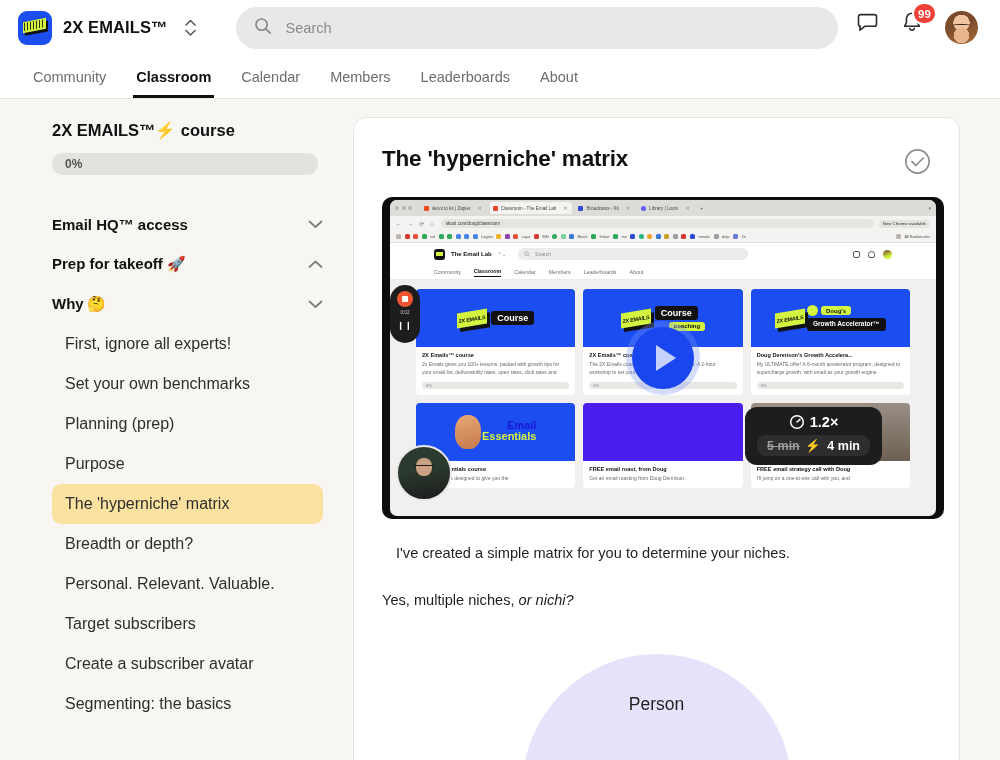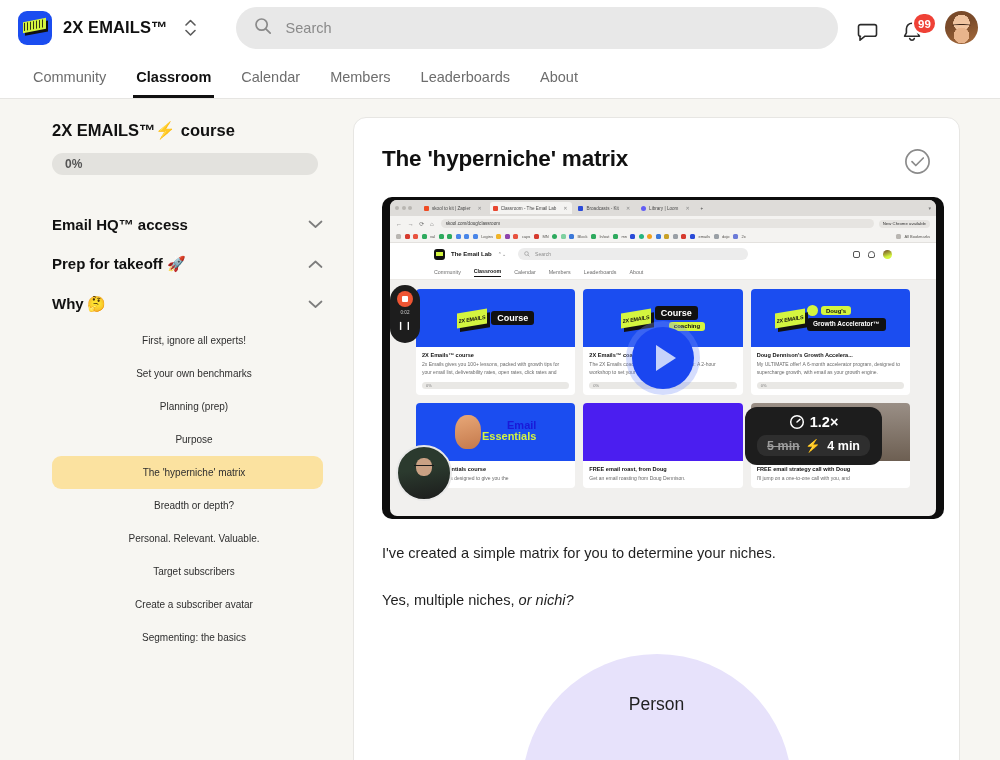--- a/index.html
+++ b/index.html
@@ -57,21 +57,21 @@
   }
   .searchbox input {
     border: none; outline: none; background: transparent;
     font-family: inherit; font-size: 14.5px; color: #3c3c3c;
     width: 100%;
   }
   .searchbox input::placeholder { color: #8a8a8a; }
 
   .topright {
     margin-left: auto;
-    display: flex; align-items: flex-end; gap: 22px;
+    display: flex; align-items: flex-start; gap: 22px;
     padding-right: 4px;
   }
   .icon-btn { color: #2b2b2b; cursor: pointer; position: relative; display:flex; }
   .badge {
     position: absolute; top: -9px; left: 11px;
     min-width: 23px; height: 23px; padding: 0 4px;
     border-radius: 12px; background: #ef4136; color: #fff;
     font-size: 11.5px; font-weight: 700;
     display: flex; align-items: center; justify-content: center;
     border: 2px solid #fff;
@@ -139,25 +139,25 @@
   .section-row {
     display: flex; align-items: center; justify-content: space-between;
     padding: 11px 0; cursor: pointer; width: 271px;
   }
   .section-row .label {
     font-size: 15px; font-weight: 700; color: #111;
     display: flex; align-items: center; gap: 6px;
   }
   .section-row .caret { color: #7d7d7d; display:flex; }
   .lesson {
-    font-size: 10px; color: #2e2e2e;
+    font-size: 16px; color: #2e2e2e;
     padding: 11px 0 11px 13px;
     border-radius: 9px; cursor: pointer;
     width: 271px;
-    white-space: nowrap; overflow: hidden; text-overflow: ellipsis; text-align: center;
+    white-space: nowrap; overflow: hidden; text-overflow: ellipsis;
   }
   .lesson.active { background: #fbe2a0; }
 
   
   .main { flex: 1; padding: 18px 40px 0 0; overflow: hidden; }
   .card {
     background: #fff; border: 1px solid #e7e6e3; border-radius: 13px;
     height: 700px; padding: 28px 28px 0 28px; overflow: hidden;
   }
   .card-head { display: flex; align-items: flex-start; justify-content: space-between; }
@@ -292,21 +292,21 @@
     position: absolute; left: 14px; bottom: 18px;
     width: 56px; height: 56px; border-radius: 50%;
     border: 2px solid #e8e8e8; z-index: 5; overflow: hidden;
     background: linear-gradient(170deg,#2b3a2e 0 42%, #1c1c1c 100%);
   }
   .face-av::before{content:"";position:absolute;left:34%;top:22%;width:32%;height:34%;background:#caa184;border-radius:45%;}
   .face-av::after{content:"";position:absolute;left:30%;top:35%;width:40%;height:6%;border-top:1.6px solid #1a1a1a;}
 
   
   .para { font-size: 14.6px; color: #1f1f1f; margin-top: 25px; line-height: 1.5; }
-  .para.first { margin-top: 24px; }
+  .para.first { margin-top: 24px; margin-left: 14px; }
   .para em { font-style: italic; }
 
   
   .diagram { position: relative; height: 120px; margin-top: 28px; }
   .circ {
     position: absolute; border-radius: 50%;
     display: flex; justify-content: center;
   }
   .c-main {
     width: 270px; height: 270px; background: #e7e2fb;

